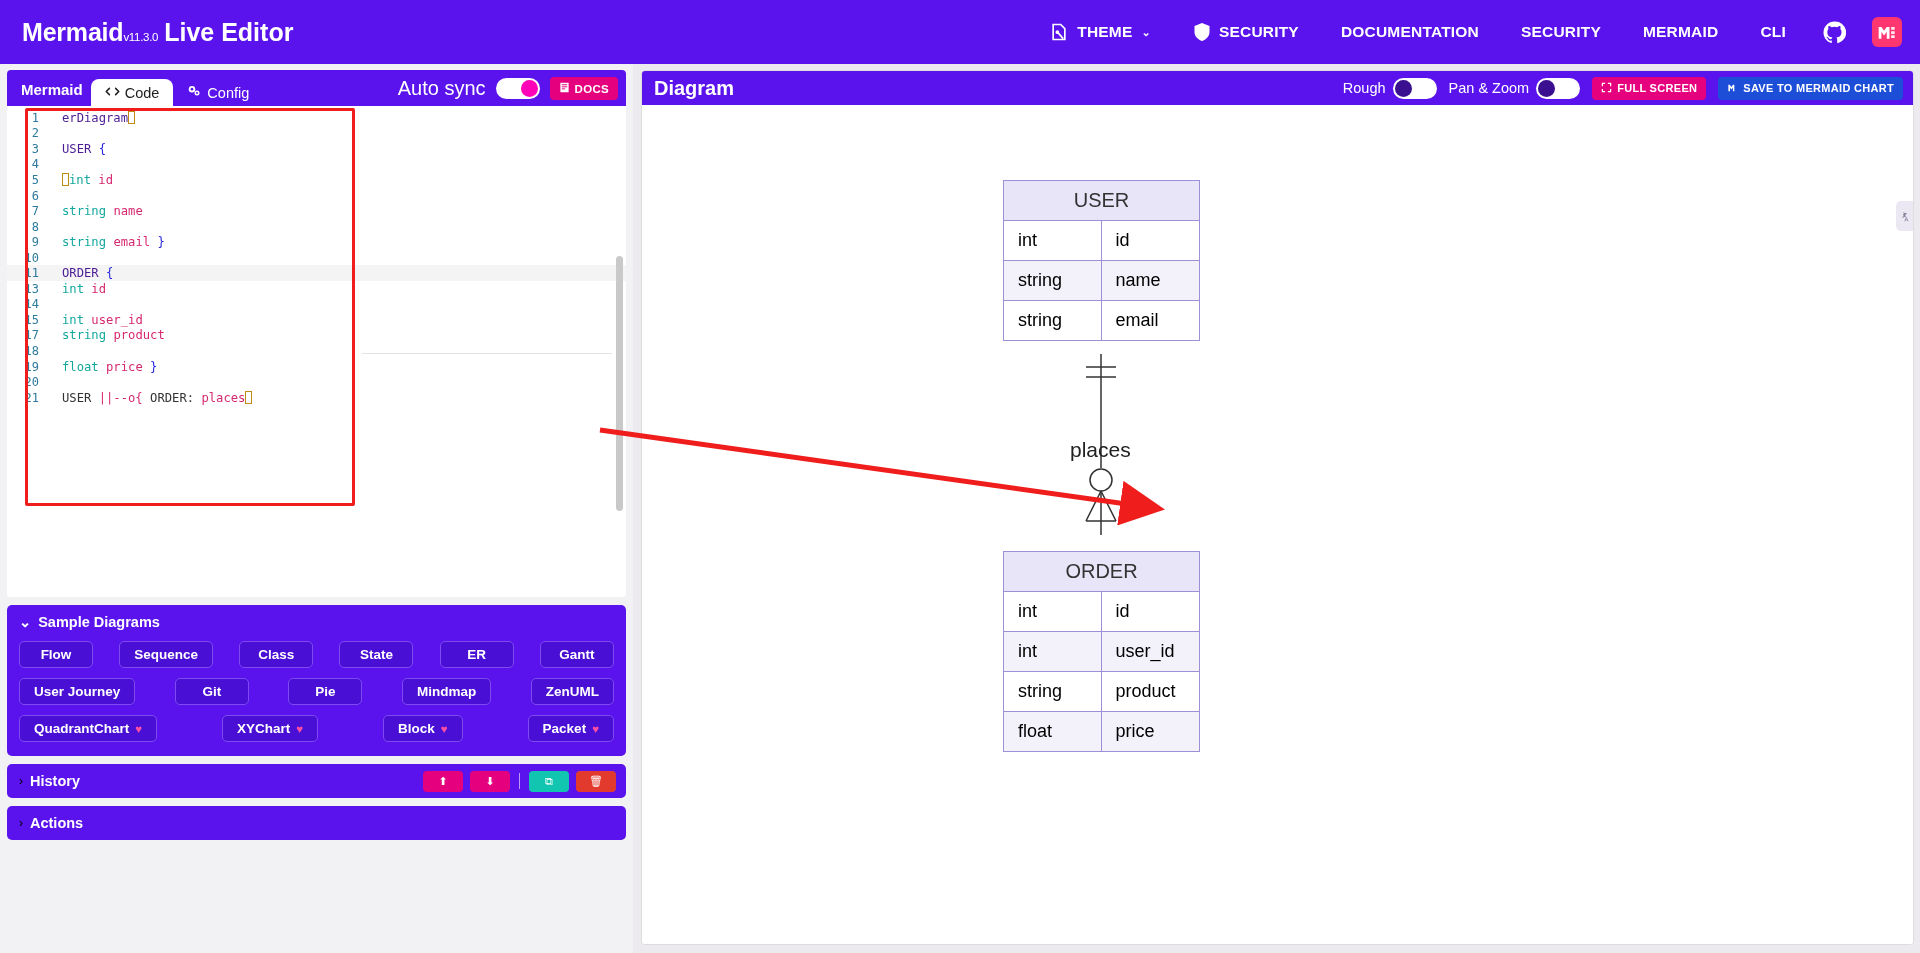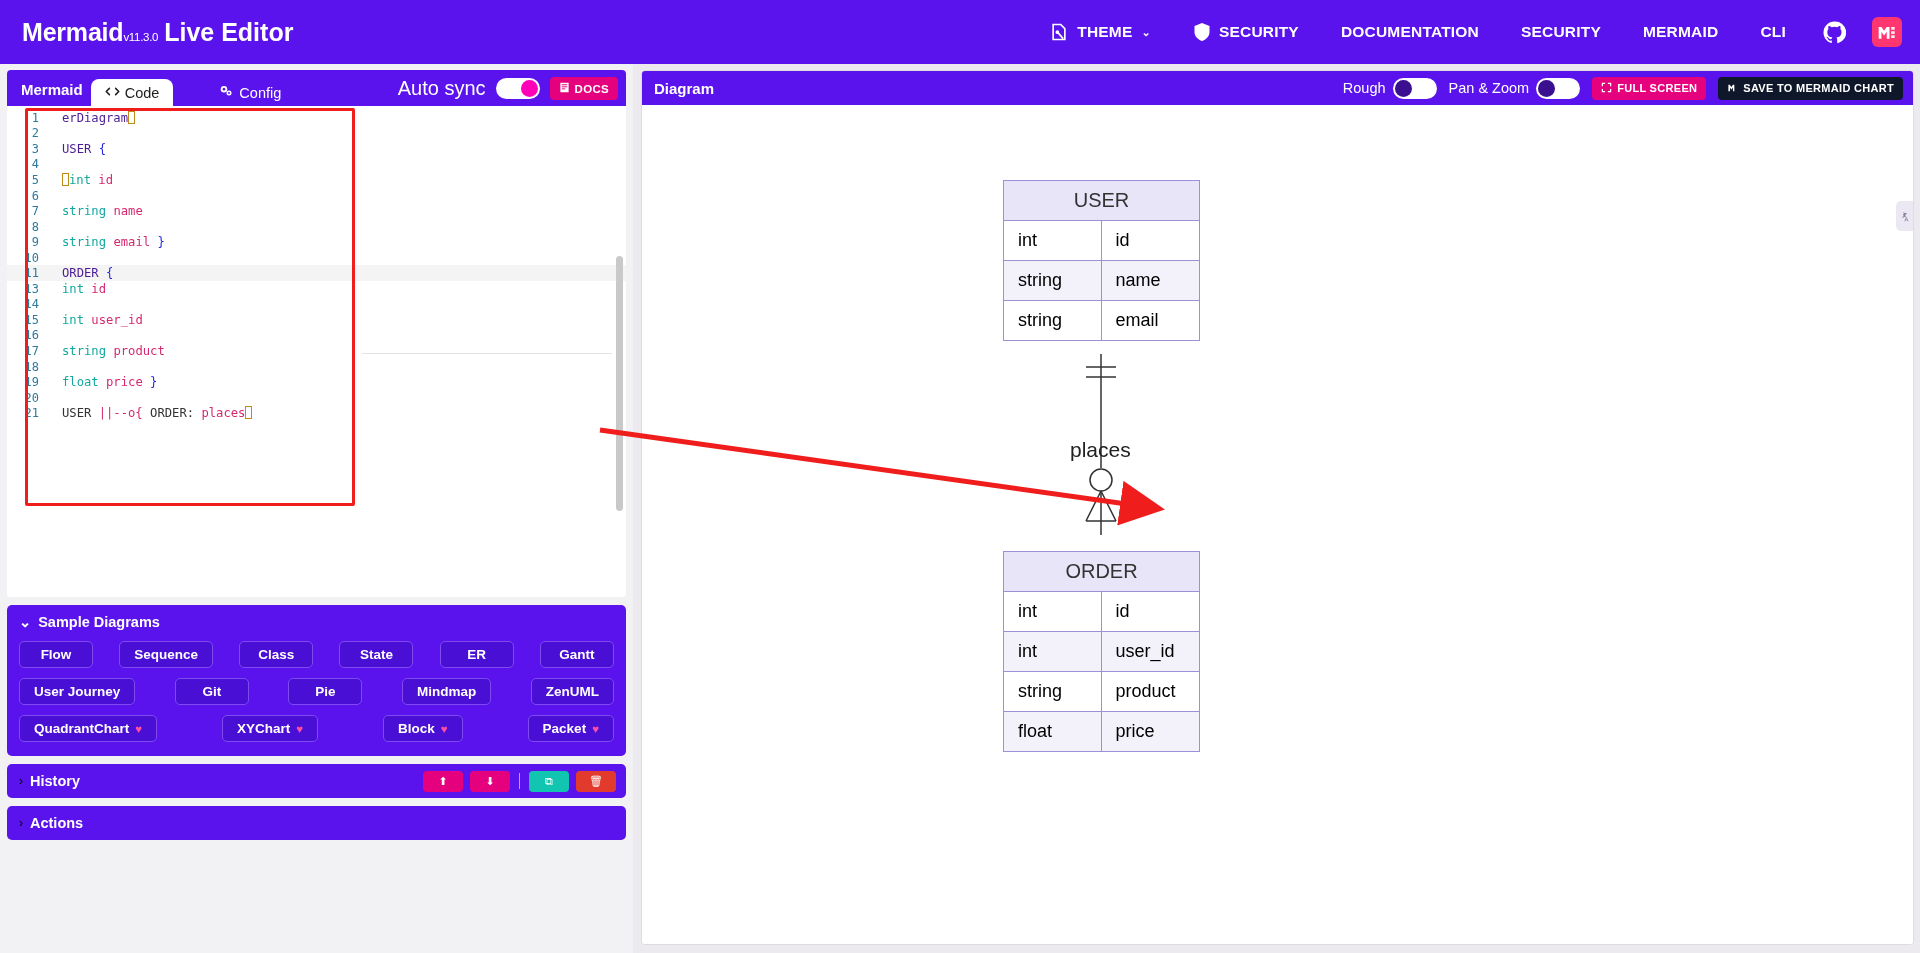--- a/index.html
+++ b/index.html
@@ -58,21 +58,21 @@
   }
   #editortabs .tlabel {
     color: #fff; font-weight: bold; font-size: 15px; padding: 0 8px 8px 6px;
   }
   .etab {
     display: flex; align-items: center; gap: 5px;
     height: 27px; padding: 0 14px; border-radius: 8px 8px 0 0;
     font-size: 14.5px; cursor: pointer;
   }
   .etab.active { background: #fff; color: #1d1d1d; font-weight: 500; }
-  .etab.inactive { color: #fff; font-weight: 500; margin-left: 32px; }
+  .etab.inactive { color: #fff; font-weight: 500; }
   #tabsright { margin-left: auto; display:flex; align-items:center; gap:10px; padding: 0 8px 6px 0; }
   #autosync-label { color: #fff; font-size: 20px; }
   .toggle {
     width: 44px; height: 21px; border-radius: 11px; position: relative; cursor: pointer;
     background: #ffffff;
   }
   .toggle .knob {
     position:absolute; top: 2px; width: 17px; height: 17px; border-radius: 50%;
   }
   .toggle.on { background: #ffffff; }
@@ -154,30 +154,30 @@
 
   
   #diagramcard {
     background: #fff; border-radius: 4px; flex:1; display:flex; flex-direction: column;
     overflow: hidden; border: 1px solid #ddd;
   }
   #diagheader {
     height: 34px; background: #5a13ec; display:flex; align-items:center;
     padding: 0 10px 0 12px; gap: 12px;
   }
-  #diagtitle { color:#fff; font-weight:bold; font-size: 15px; }
+  #diagtitle { color:#fff; font-weight:bold; font-size: 20px; }
   #diagheader .spacer { margin-left:auto; }
   .tog-label { color:#fff; font-size:14.5px; }
   .tog-group { display:flex; align-items:center; gap:7px; }
   .hbtn2 {
     display:flex; align-items:center; gap:5px; border-radius:4px; padding: 5px 9px;
     font-size: 11px; font-weight:bold; color:#fff; cursor:pointer; letter-spacing:.3px;
   }
   .hbtn2.fs { background: #e5007d; }
-  .hbtn2.save { background: #0f172a; }
+  .hbtn2.save { background: #1d4ed8; }
   #diagcanvas { flex:1; position: relative; background:#fff; overflow:hidden; }
 
   
   .ent { position:absolute; }
   .ent-title {
     border: 1.3px solid #9f8fd6; background: #e9e5f8;
     text-align:center; font-size: 20px; color:#333; padding: 8px 0;
     font-family: "Liberation Sans", sans-serif;
   }
   .ent-row { display:flex; border: 1.3px solid #9f8fd6; border-top:none; }
@@ -320,21 +320,20 @@
             <div class="cline"><span class="lno">5</span><span class="ctext"><span class="caret-box"></span><span class="k-type">int </span><span class="k-attr">id</span></span></div>
             <div class="cline"><span class="lno">6</span><span class="ctext"></span></div>
             <div class="cline"><span class="lno">7</span><span class="ctext"><span class="k-type">string </span><span class="k-attr">name</span></span></div>
             <div class="cline"><span class="lno">8</span><span class="ctext"></span></div>
             <div class="cline"><span class="lno">9</span><span class="ctext"><span class="k-type">string </span><span class="k-attr">email </span><span class="k-brace">}</span></span></div>
             <div class="cline"><span class="lno">10</span><span class="ctext"></span></div>
             <div class="cline hl"><span class="lno">11</span><span class="ctext"><span class="k-kw">ORDER </span><span class="k-brace">{</span></span></div>
             <div class="cline"><span class="lno">13</span><span class="ctext"><span class="k-type">int </span><span class="k-attr">id</span></span></div>
             <div class="cline"><span class="lno">14</span><span class="ctext"></span></div>
             <div class="cline"><span class="lno">15</span><span class="ctext"><span class="k-type">int </span><span class="k-attr">user_id</span></span></div>
-            <div class="cline"><span class="lno">16</span><span class="ctext"></span></div>
             <div class="cline"><span class="lno">17</span><span class="ctext"><span class="k-type">string </span><span class="k-attr">product</span></span></div>
             <div class="cline"><span class="lno">18</span><span class="ctext"></span></div>
             <div class="cline"><span class="lno">19</span><span class="ctext"><span class="k-type">float </span><span class="k-attr">price </span><span class="k-brace">}</span></span></div>
             <div class="cline"><span class="lno">20</span><span class="ctext"></span></div>
             <div class="cline"><span class="lno">21</span><span class="ctext"><span class="k-plain">USER </span><span class="k-rel">||--o{</span><span class="k-plain"> ORDER: </span><span class="k-attr">places</span><span class="caret-box"></span></span></div>
           </div>
         <div id="vscroll"></div>
       </div>
 
     </div>

